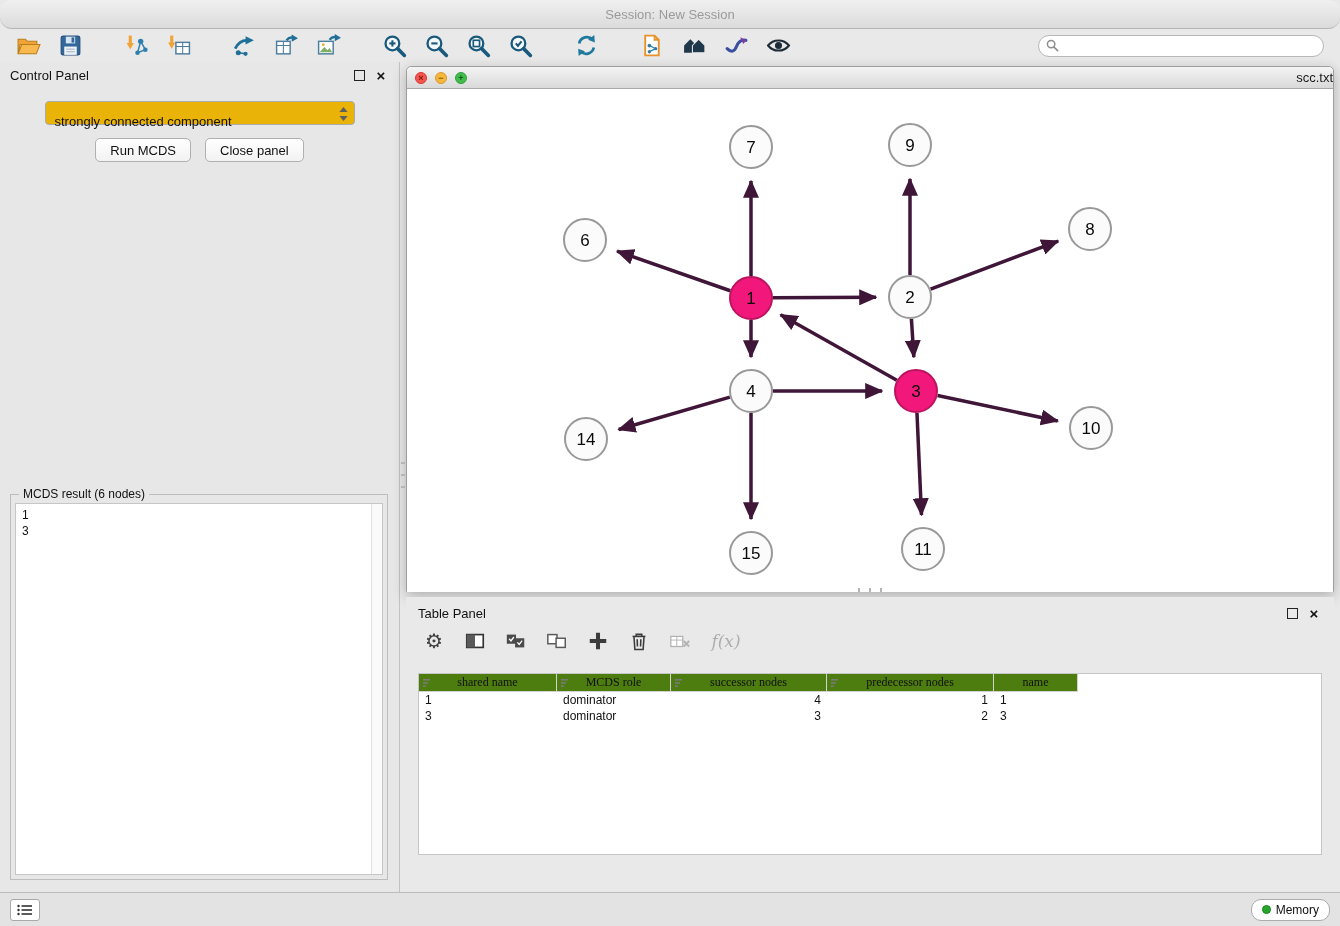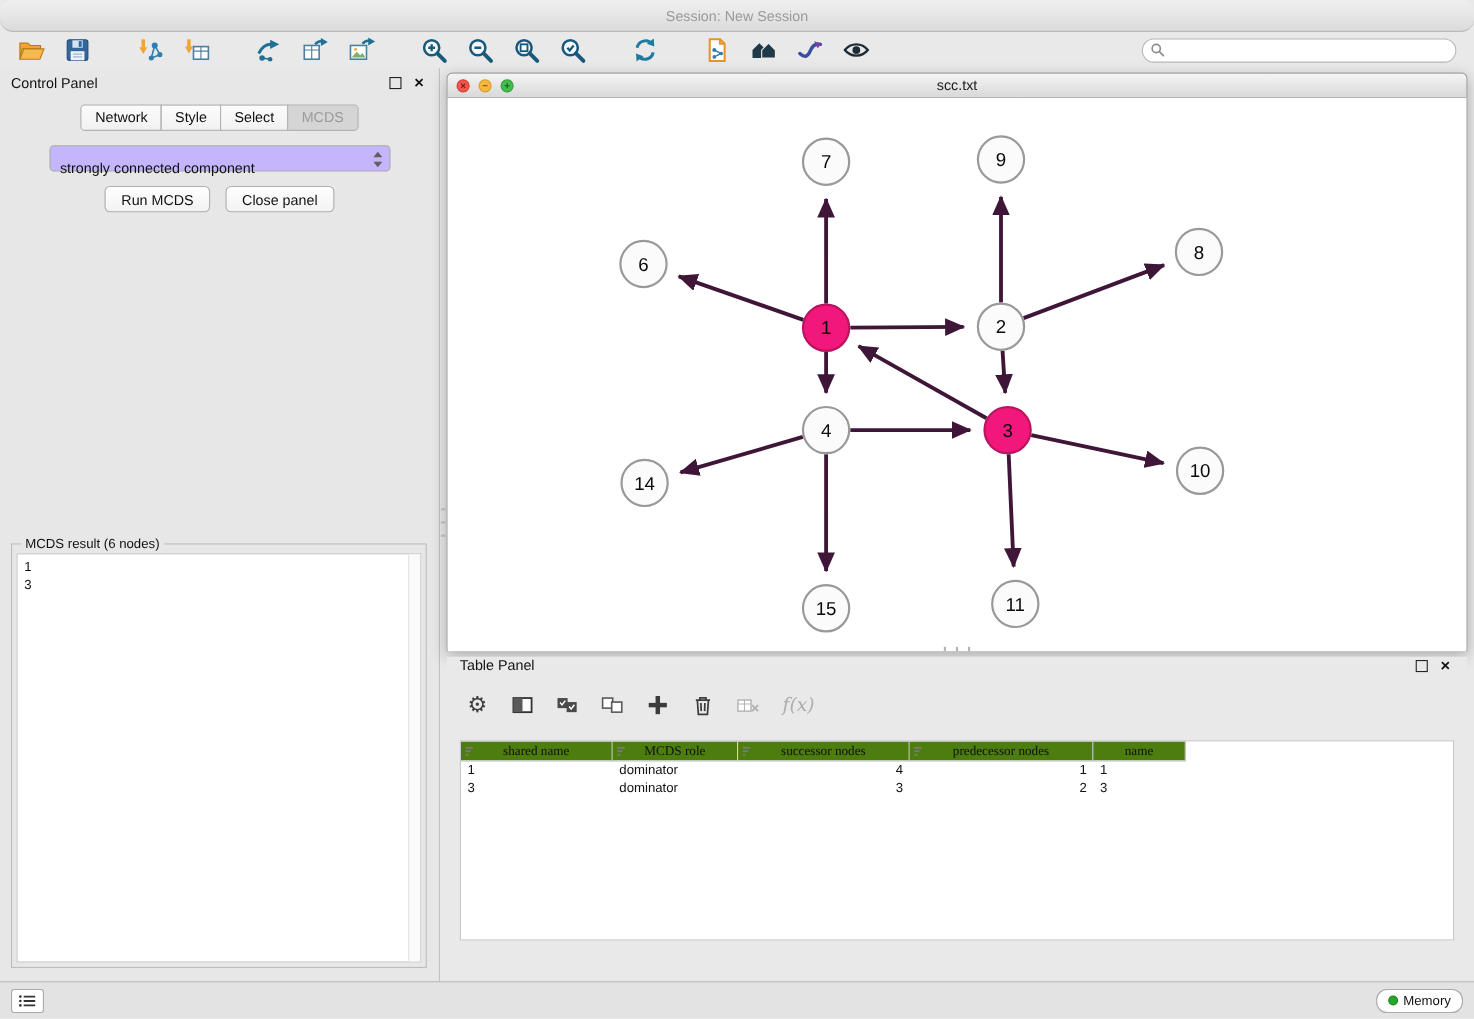--- a/index.html
+++ b/index.html
@@ -26,48 +26,48 @@
   .mini-btn{width:16px;height:16px;display:flex;align-items:center;justify-content:center;margin-left:6px;}
   .float-ic{width:9px;height:9px;border:1.6px solid #222;display:inline-block;}
   .close-ic{font-size:15px;font-weight:bold;color:#111;line-height:1;}
   .tabs-row{display:flex;justify-content:center;margin-top:7px;}
   .tab{height:22px;line-height:22px;padding:0 12px;font-size:13px;background:linear-gradient(#fcfcfc,#f1f1f1);
     border:1px solid #b3b3b3;margin-left:-1px;cursor:default;}
   .tab:first-child{border-radius:4px 0 0 4px;margin-left:0;}
   .tab:last-child{border-radius:0 4px 4px 0;}
   .tab.active{background:#d5d5d5;color:#9a9a9a;}
   .opt-label{margin-top:20px;text-align:center;font-size:13px;}
-  .select{position:relative;margin:13px auto 0 auto;width:310px;height:24px;background:#c4b5fd;
+  .select{position:relative;margin:13px auto 0 auto;width:310px;height:24px;background:#eab308;
     border:1px solid #ababab;border-radius:4px;box-sizing:border-box;display:flex;align-items:center;
     padding:16px 22px 0 9px;font-size:13px;}
   .select .stepper{position:absolute;right:6px;top:5px;}
   .btn-row{display:flex;justify-content:center;gap:14px;margin-top:13px;}
   .push-btn{height:22px;background:linear-gradient(#ffffff,#f2f2f2);border:1px solid #b0b0b0;
     border-radius:5px;font-size:13px;padding:0 14px;display:flex;align-items:center;}
   .result-group{position:absolute;left:10px;top:432px;width:378px;height:386px;
     border:1px solid #bdbdbd;box-sizing:border-box;}
   .result-legend{position:absolute;top:-8px;left:8px;background:#e7e7e7;padding:0 4px;font-size:12px;}
   .result-box{position:absolute;left:4px;right:4px;top:8px;bottom:4px;background:#fff;
     border:1px solid #c6c6c6;font-size:12px;line-height:16px;padding:3px 6px;box-sizing:border-box;}
   .result-scroll{position:absolute;top:0;bottom:0;right:0;width:10px;border-left:1px solid #e2e2e2;background:#fafafa;}
   
   .net-window{position:absolute;left:406px;top:66px;width:928px;height:526px;background:#fff;
     border:1px solid #9e9e9e;border-radius:5px 5px 0 0;box-shadow:0 4px 14px rgba(0,0,0,0.25);box-sizing:border-box;}
   .net-titlebar{height:21px;background:linear-gradient(#f4f4f4,#d9d9d9);border-bottom:1px solid #a8a8a8;
     border-radius:5px 5px 0 0;display:flex;align-items:center;padding:0 8px;position:relative;}
-  .net-title{position:absolute;left:0;right:0;text-align:center;font-size:13px;color:#1a1a1a;}
+  .net-title{position:absolute;left:0;right:0;text-align:right;font-size:13px;color:#1a1a1a;}
   .tl{width:12px;height:12px;border-radius:50%;display:flex;align-items:center;justify-content:center;
     font-size:9px;font-weight:bold;margin-right:8px;box-sizing:border-box;z-index:2;}
   .tl.red{background:#f5564f;border:1px solid #d8382f;color:#7e160e;}
   .tl.yellow{background:#f6b73e;border:1px solid #d99a2b;color:#7d5408;}
   .tl.green{background:#42bd4c;border:1px solid #2f9e3c;color:#145c1a;}
   .net-canvas{width:926px;height:503px;background:#fff;}
   
   .table-panel{position:absolute;left:406px;top:597px;width:928px;height:292px;background:#e9e9e9;box-sizing:border-box;}
-  .tpanel-head{height:24px;display:flex;align-items:flex-start;padding:0 12px;font-size:13px;}
+  .tpanel-head{height:24px;display:flex;align-items:flex-end;padding:0 12px;font-size:13px;}
   .ttoolbar{height:40px;display:flex;align-items:center;padding:0 16px;gap:17px;}
   .ttoolbar .tico{display:flex;align-items:center;justify-content:center;width:24px;height:24px;}
   .gear-glyph{font-size:20px;color:#3f3f3f;line-height:1;}
   .fx{font-family:"DejaVu Serif",serif;font-style:italic;font-size:17px;color:#adadad;}
   .table-region{position:absolute;left:12px;right:12px;top:76px;height:182px;background:#fff;
     border:1px solid #c6c6c6;box-sizing:border-box;overflow:hidden;}
   .thead{display:flex;height:18px;}
   .th{position:relative;background:#4d7c0f;border-right:1px solid #d2d2d2;border-bottom:1px solid #d2d2d2;
     font-size:12px;display:flex;align-items:center;justify-content:center;box-sizing:border-box;font-family:Liberation Serif, serif;}
   .th .sort-ic{position:absolute;left:4px;top:4px;}
@@ -243,26 +243,20 @@
 <div class="control-panel">
   <div class="panel-head">
     <span>Control Panel</span>
     <span class="spacer"></span>
     <span class="mini-btn">
         <span class="float-ic"></span>
       </span>
     <span class="mini-btn">
         <span class="close-ic">×</span>
       </span>
-  </div>
-  <div class="tabs-row">
-    <div class="tab"><span>Network</span></div>
-    <div class="tab"><span>Style</span></div>
-    <div class="tab"><span>Select</span></div>
-    <div class="tab active"><span>MCDS</span></div>
   </div>
 
 
   <div class="select">
     <span>strongly connected component</span>
     <svg class="stepper" width="9" height="14" viewBox="0 0 9 14">
       <path d="M4.5 0 L8.6 5 H0.4 Z" fill="#5f5f5f"></path>
       <path d="M4.5 14 L8.6 9 H0.4 Z" fill="#5f5f5f"></path>
     </svg>
   </div>

